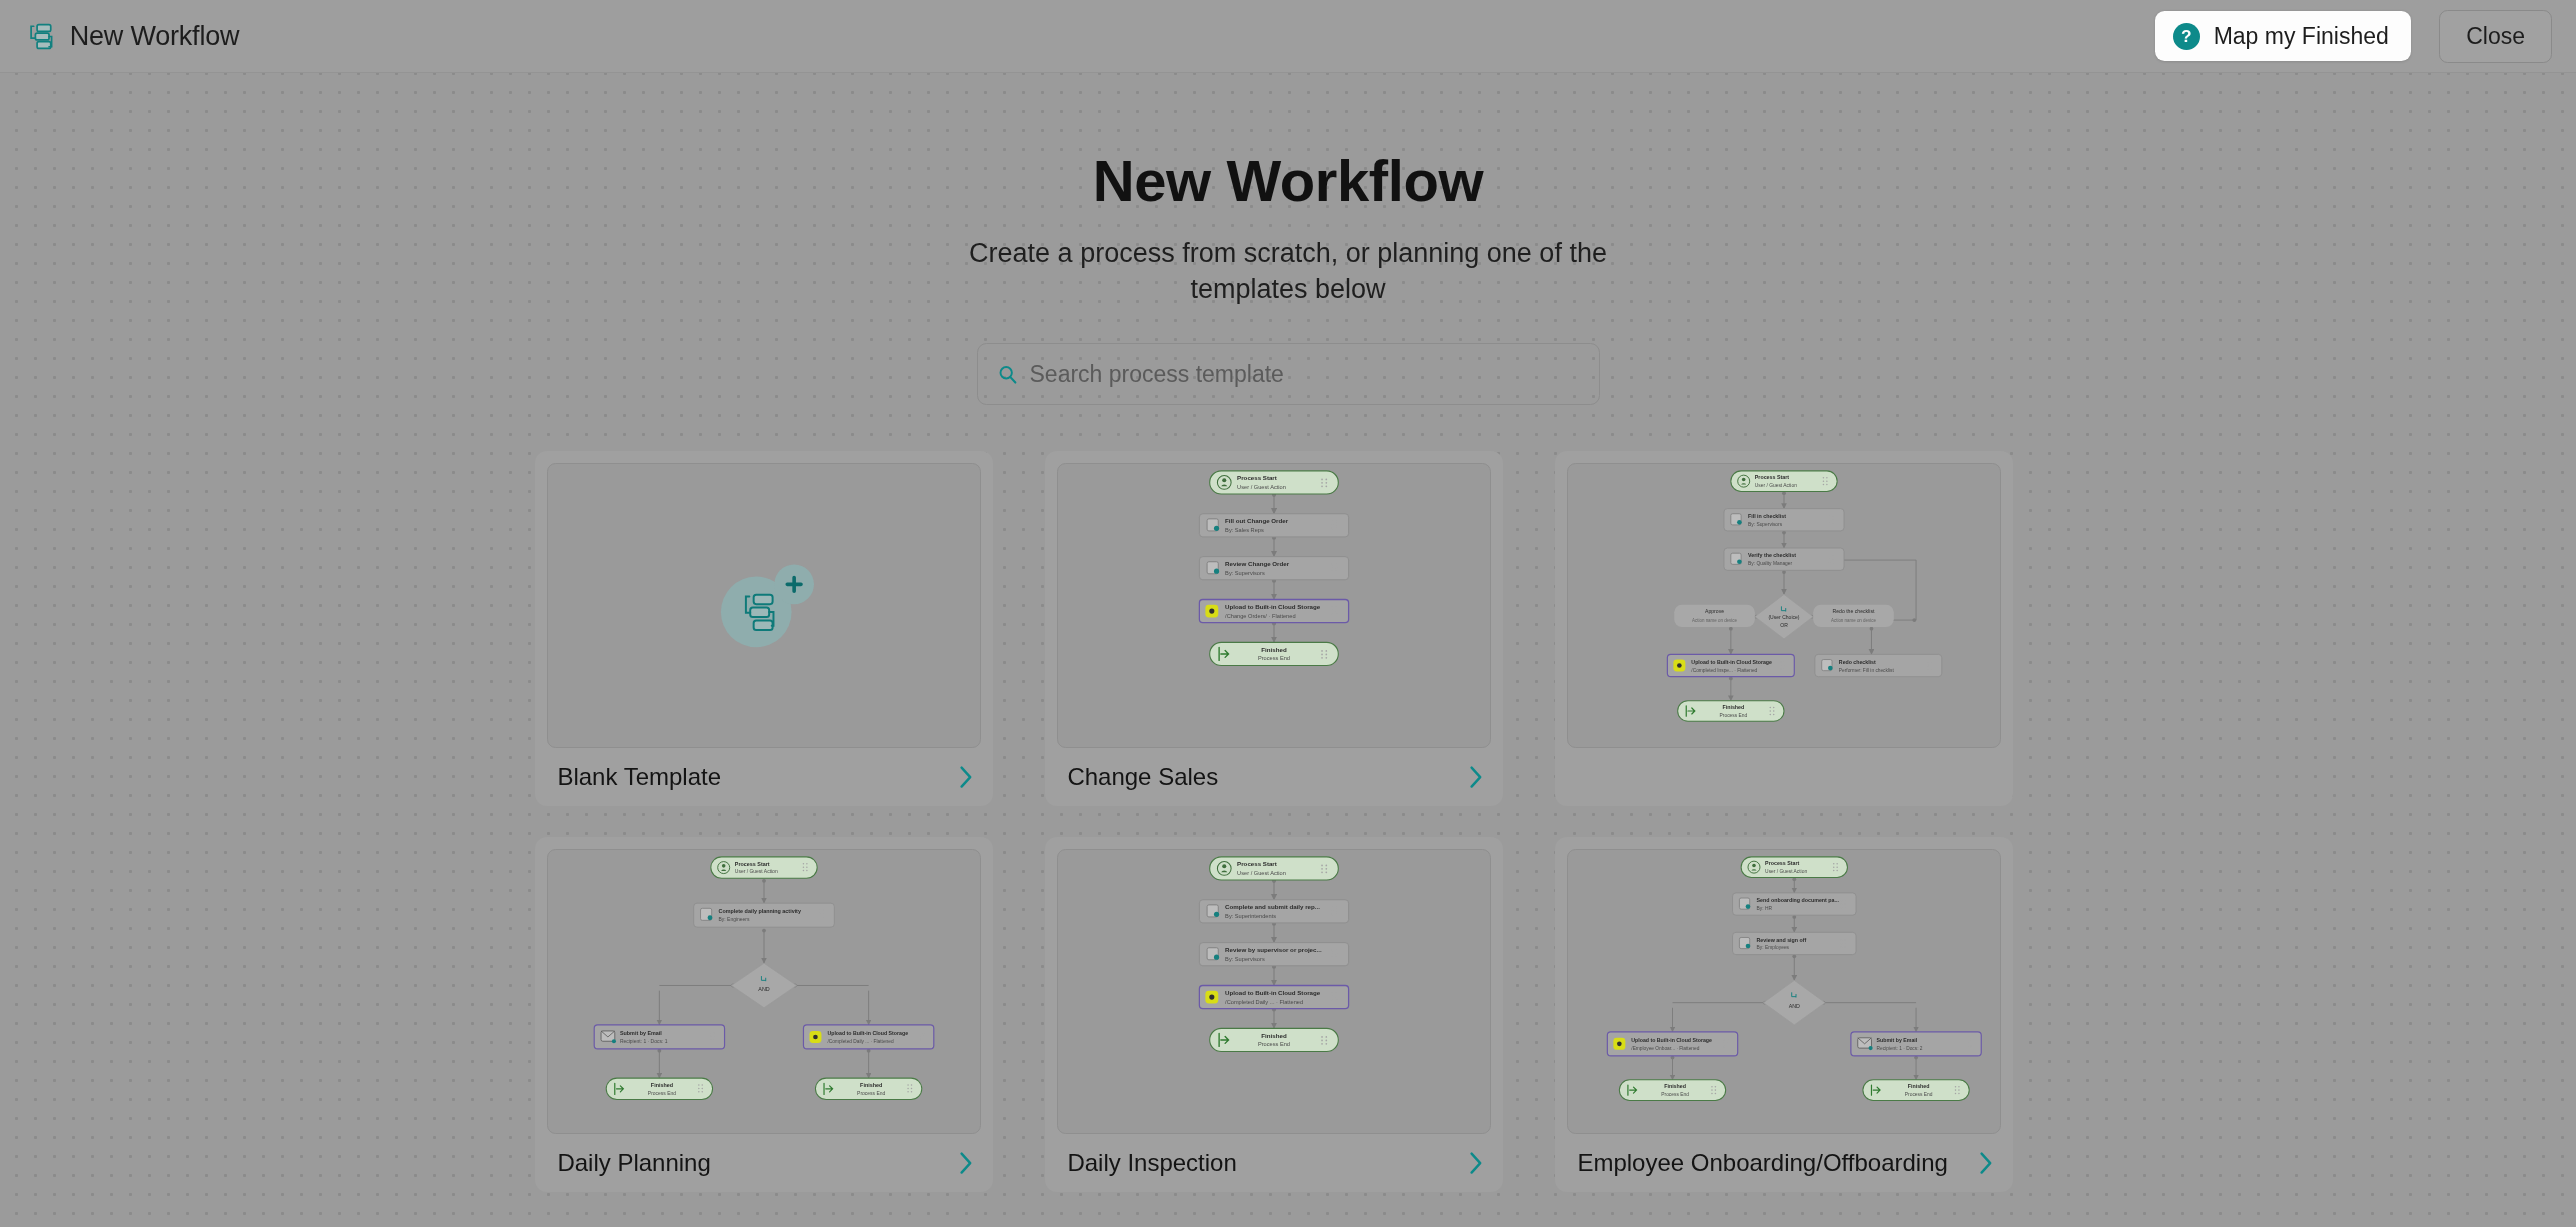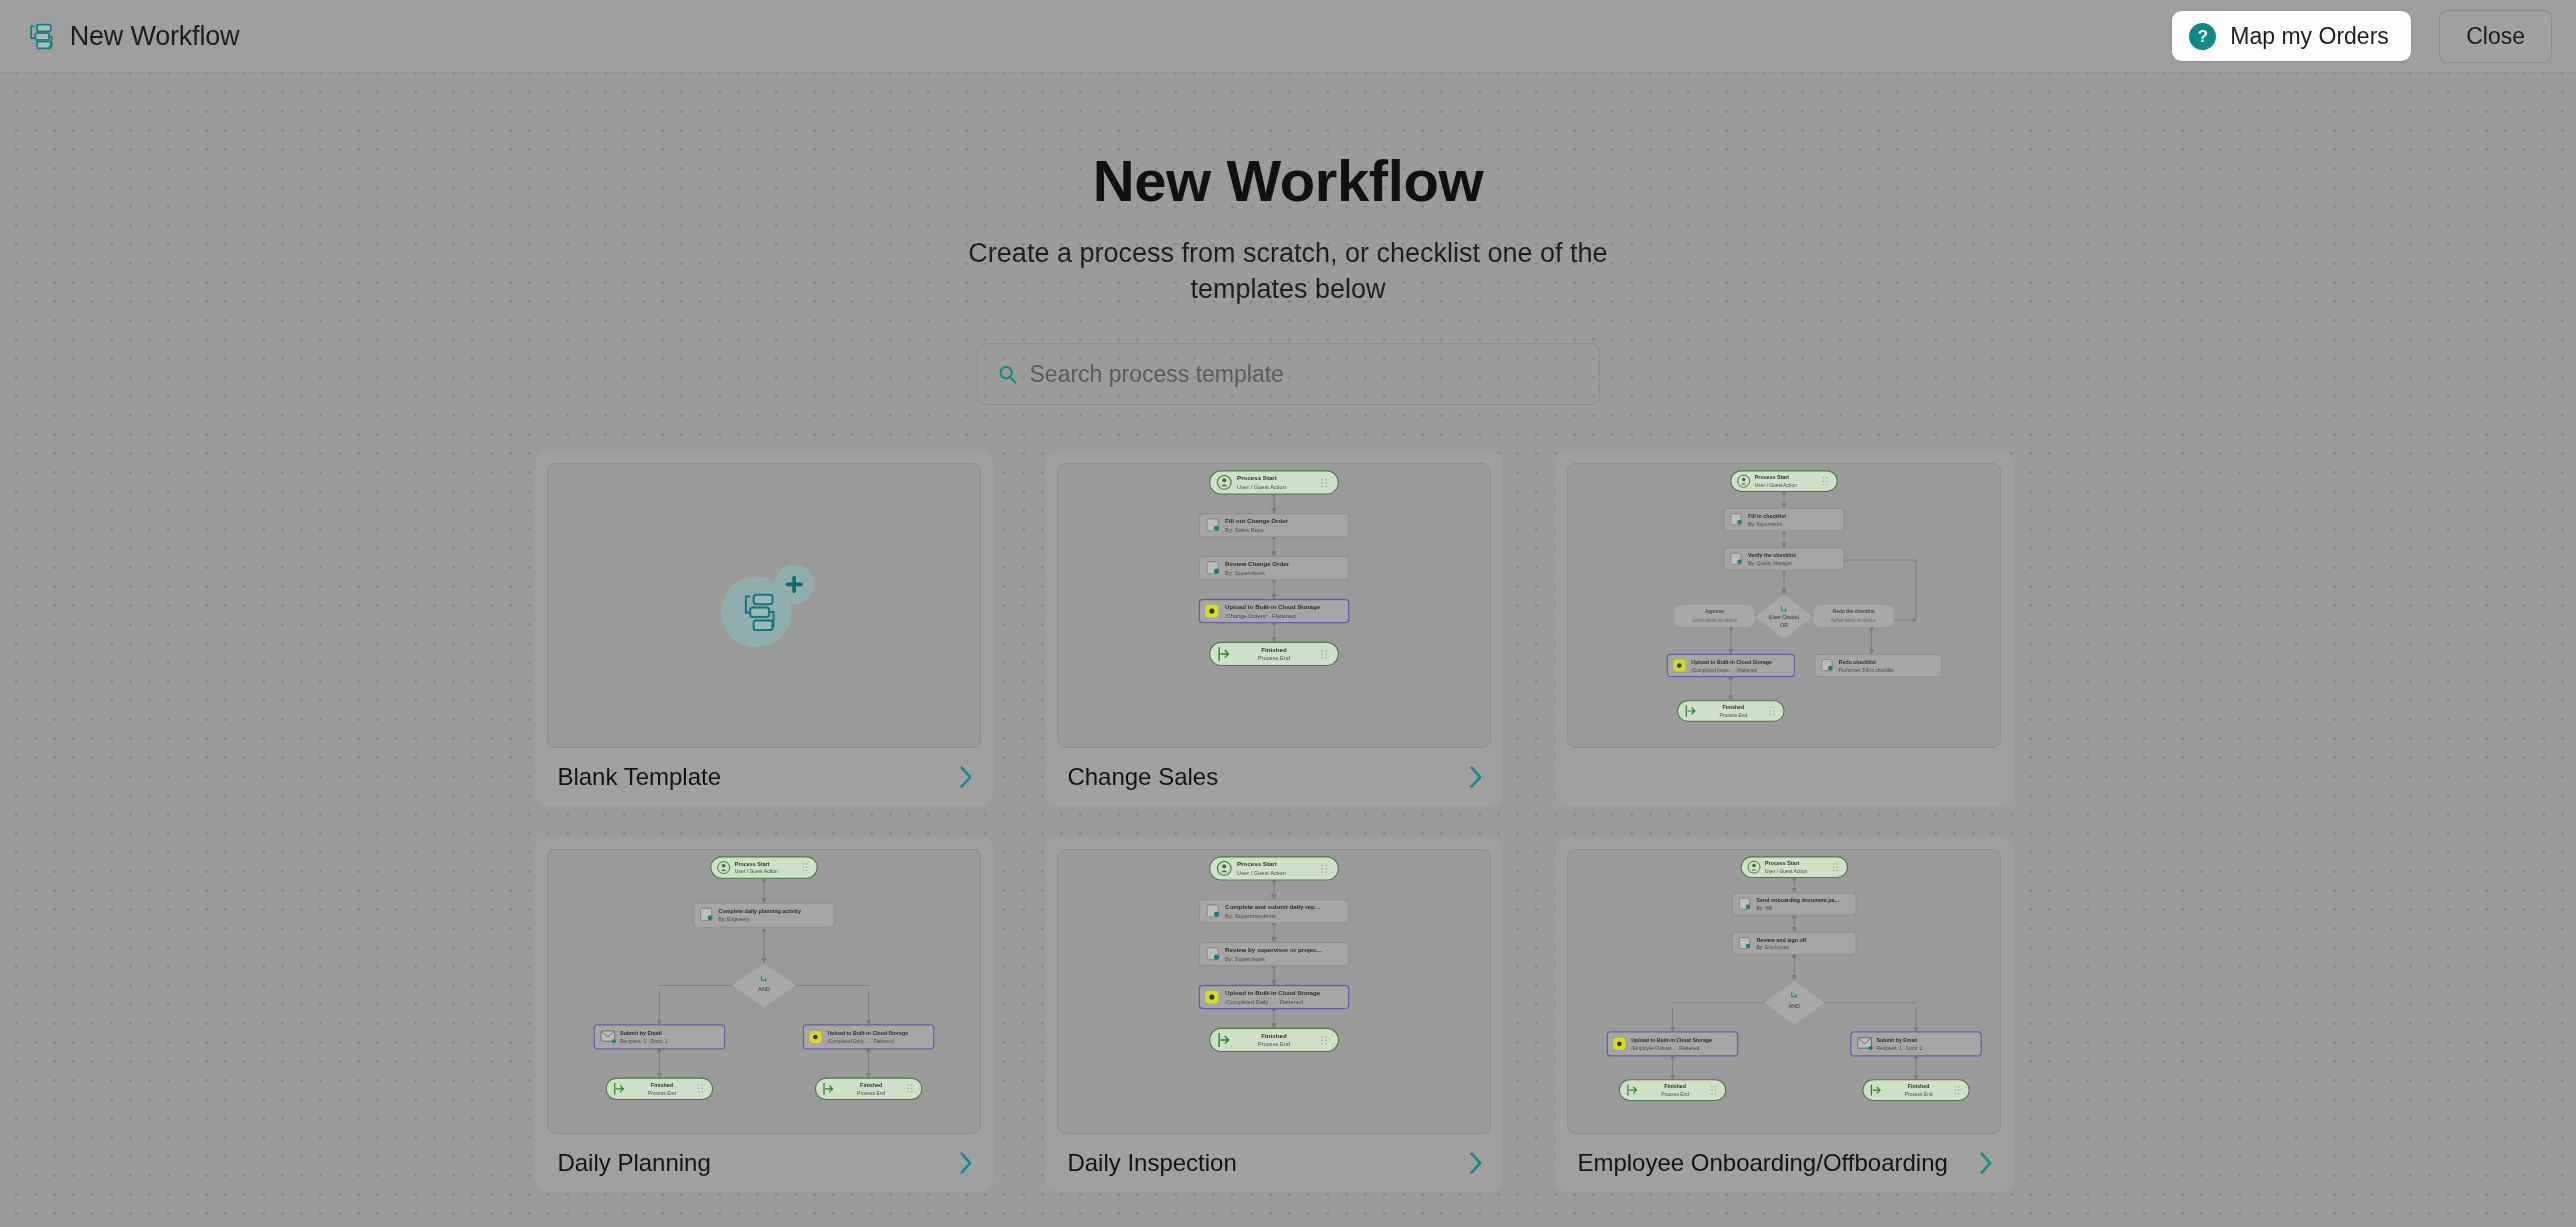--- a/index.html
+++ b/index.html
@@ -128,29 +128,29 @@
         <path d="M9 5 H6 V19 H11" stroke="#12807f" stroke-width="2" fill="none" stroke-linecap="round"></path>
         <path d="M27 17 H30 V29 H27" stroke="#12807f" stroke-width="2" fill="none" stroke-linecap="round"></path>
       </svg>
     </span>
     <span class="brand-title">New Workflow</span>
   </div>
 
   <div class="topbar-right">
     <button class="map-btn">
       <span class="qmark">?</span>
-      <span class="map-btn-label">Map my Orders</span>
+      <span class="map-btn-label">Map my Finished</span>
     </button>
     <button class="close-btn">Close</button>
   </div>
 </div>
 
 <div class="hero">
   <div class="hero-title">New Workflow</div>
-  <div class="hero-sub">Create a process from scratch, or checklist one of the templates below</div>
+  <div class="hero-sub">Create a process from scratch, or planning one of the templates below</div>
 
   <div class="search-wrap">
     <span class="search-icon">
       <svg viewBox="0 0 24 24" fill="none">
         <circle cx="10.5" cy="10" r="6.5" stroke="#0d8a8a" stroke-width="2.2"></circle>
         <path d="M15.3 15 L21 21.2" stroke="#0d8a8a" stroke-width="2.4" stroke-linecap="round"></path>
       </svg>
     </span>
     <input class="search-input" type="text" placeholder="Search process template" style="">
   </div>

